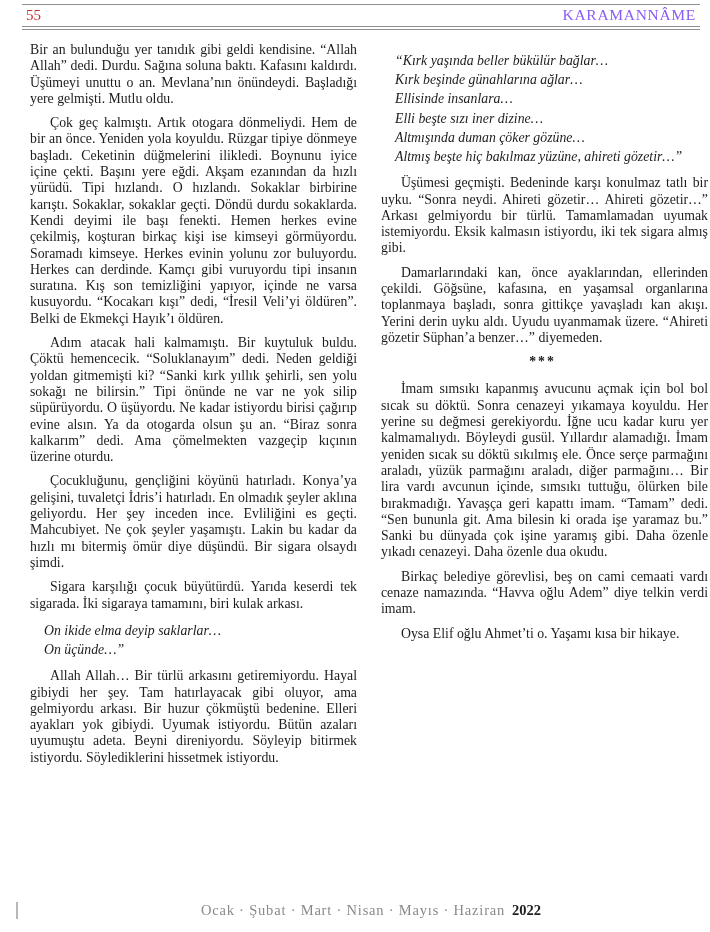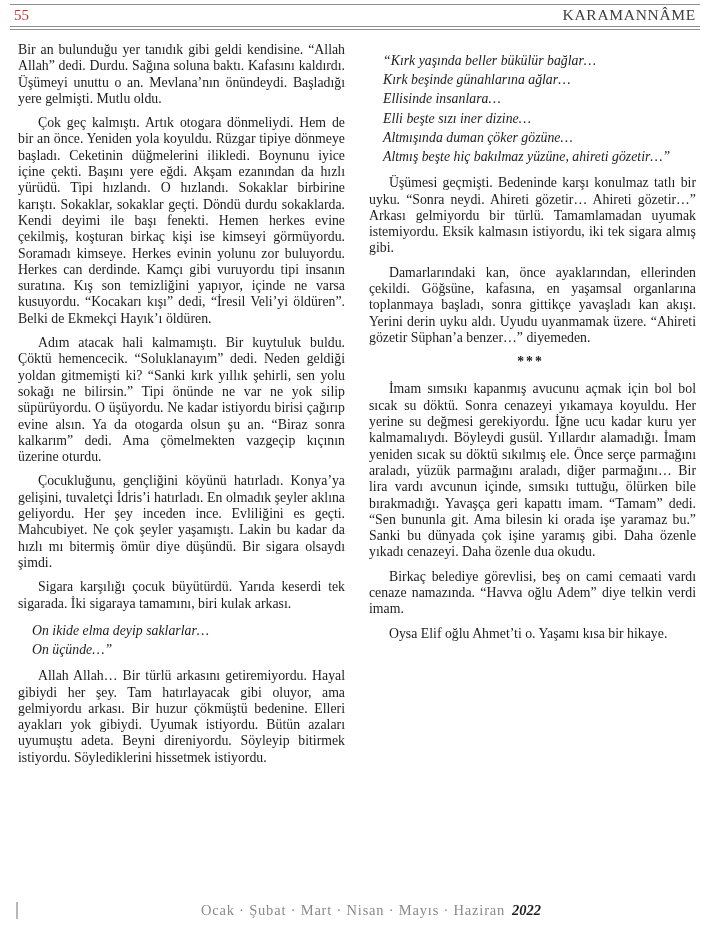--- a/index.html
+++ b/index.html
@@ -4,31 +4,31 @@
 <style>
   html,body{margin:0;padding:0;}
   body{
     width:710px;height:932px;
     background:#ffffff;
     font-family:"Liberation Serif","DejaVu Serif",serif;
     color:#1c1c1c;
     position:relative;
     overflow:hidden;
   }
-  .page{position:absolute;inset:0;background:#ffffff;}
+  .page{position:absolute;inset:0;background:#ffffff;padding-left:12px;}
 
   
   header{padding:4px 10px 0 10px;}
   .rule-top{border-top:1.5px solid #8f8f8f;}
   .header-row{
     display:flex;justify-content:space-between;align-items:baseline;
     padding:1px 4px 2px 4px;
   }
   .pagenum{font-size:15px;color:#cf2e2e;}
-  .journal{font-size:15.5px;letter-spacing:.7px;color:#404040;}
+  .journal{font-size:15.5px;letter-spacing:.7px;color:#8b5cf6;}
   .rule-double{height:2px;border-top:1px solid #8f8f8f;border-bottom:1px solid #8f8f8f;}
 
   
   main.columns{
     display:flex;gap:20px;
     padding:12px 14px 0 14px;
     height:838px;overflow:hidden;
     box-sizing:border-box;
   }
   .col{
@@ -46,21 +46,21 @@
   }
 
   
   footer{
     position:absolute;bottom:13px;left:16px;width:100%;
     display:flex;justify-content:space-between;align-items:center;gap:28px;
   }
   .fbar{width:1.5px;height:17px;background:#b8b8b8;}
   .ftext{display:flex;align-items:baseline;gap:7px;}
   .fmonths{color:#8a8a8a;font-size:14.5px;letter-spacing:.8px;}
-  .fyear{color:#1e1e1e;font-weight:bold;font-size:14.5px;font-style:italic;}
+  .fyear{color:#1e1e1e;font-weight:bold;font-size:14.5px;}
 </style>
 </head>
 <body>
 
 <div class="page">
 
   <header>
     <div class="rule-top"></div>
     <div class="header-row">
       <span class="pagenum">55</span>

